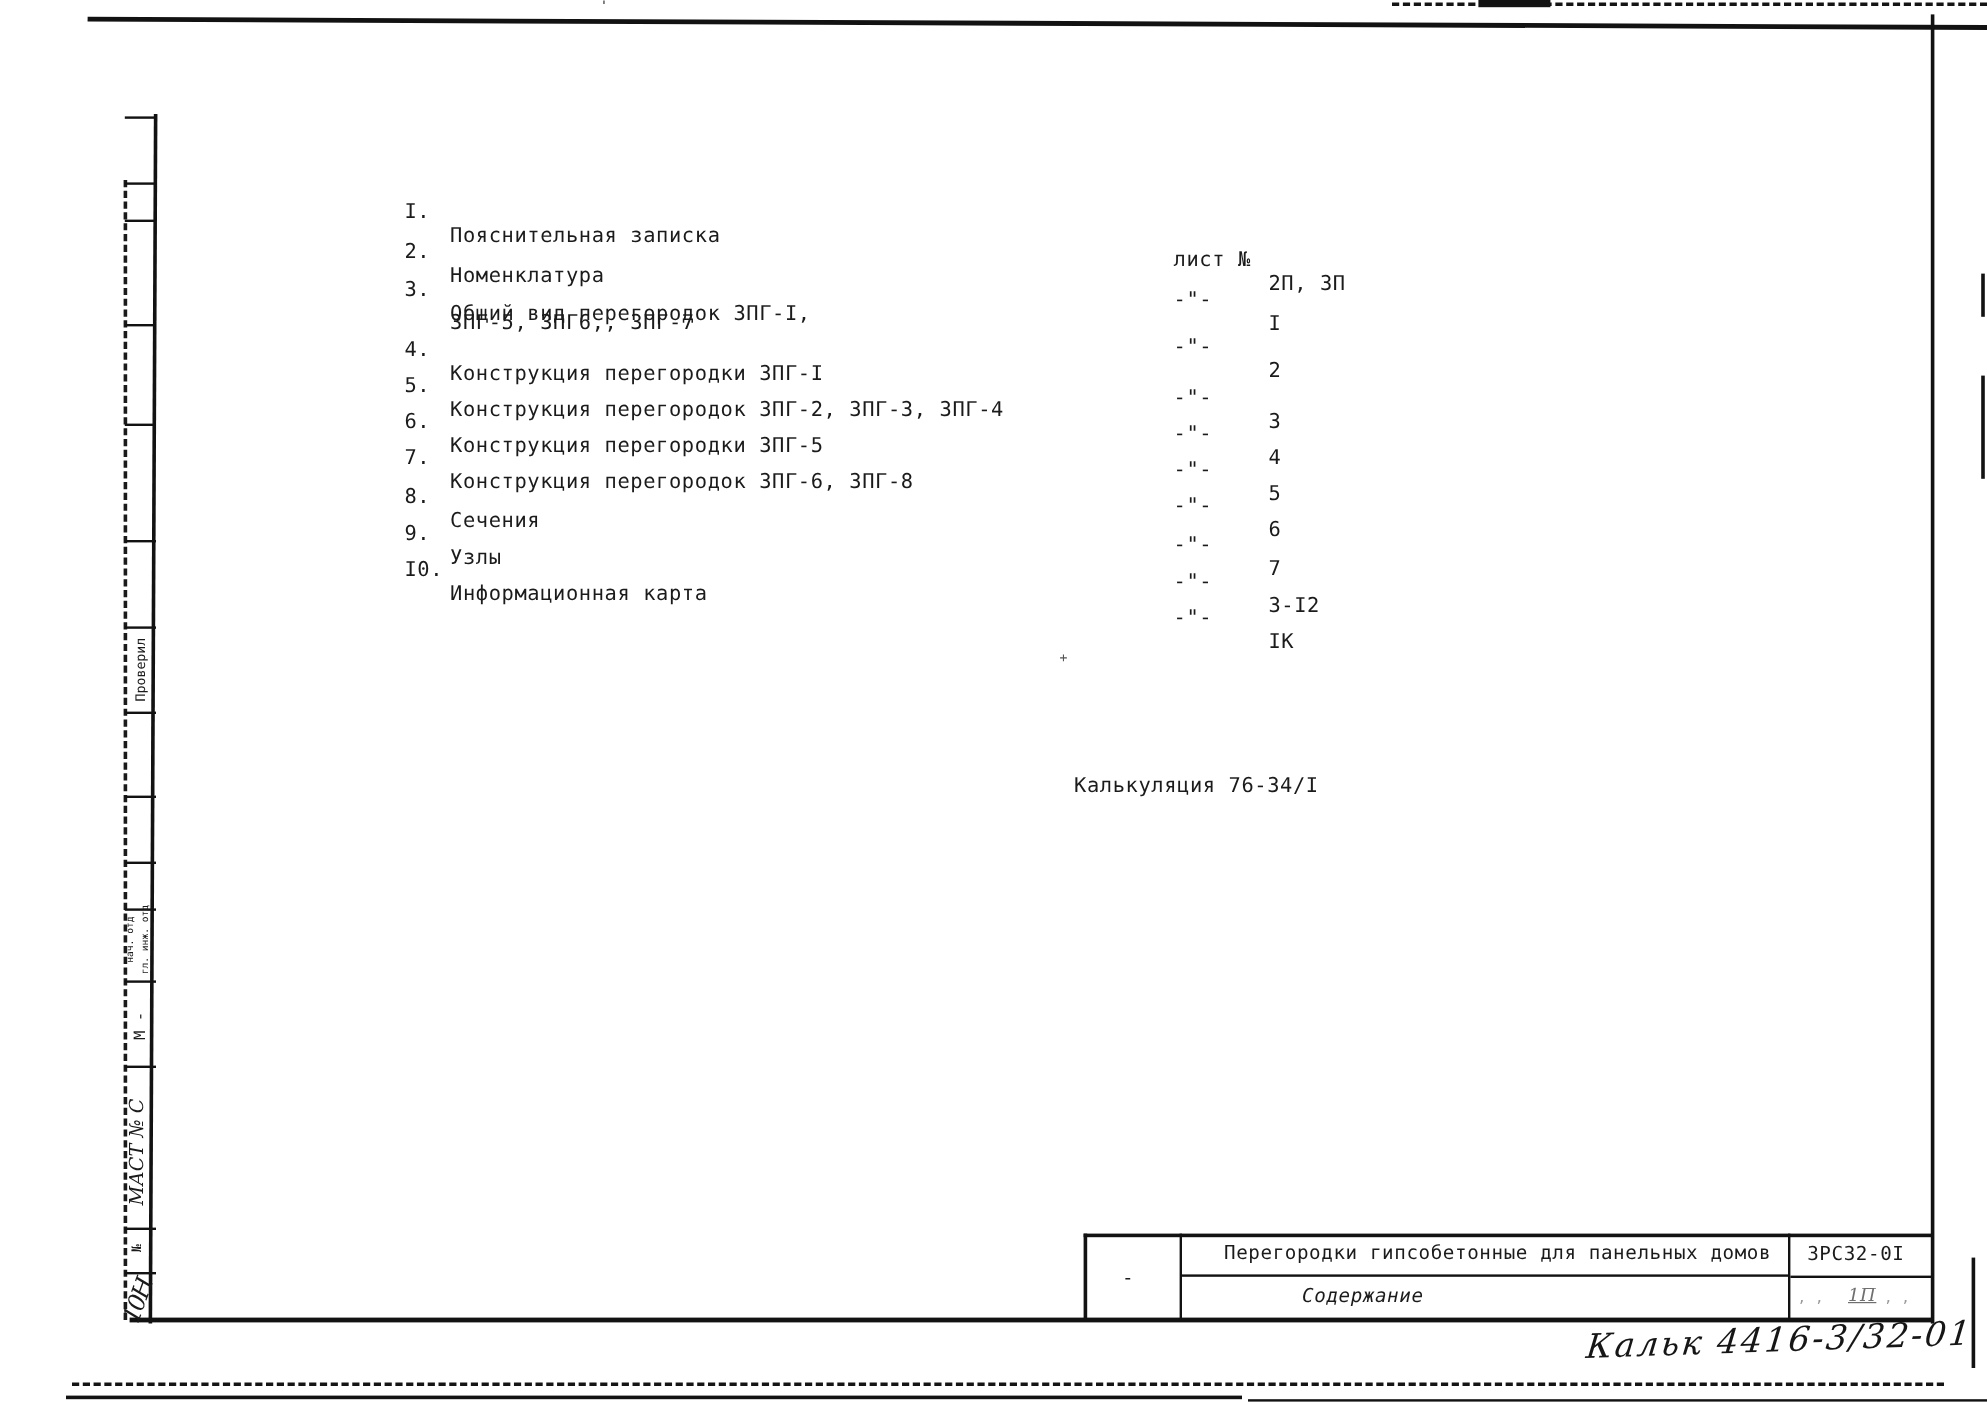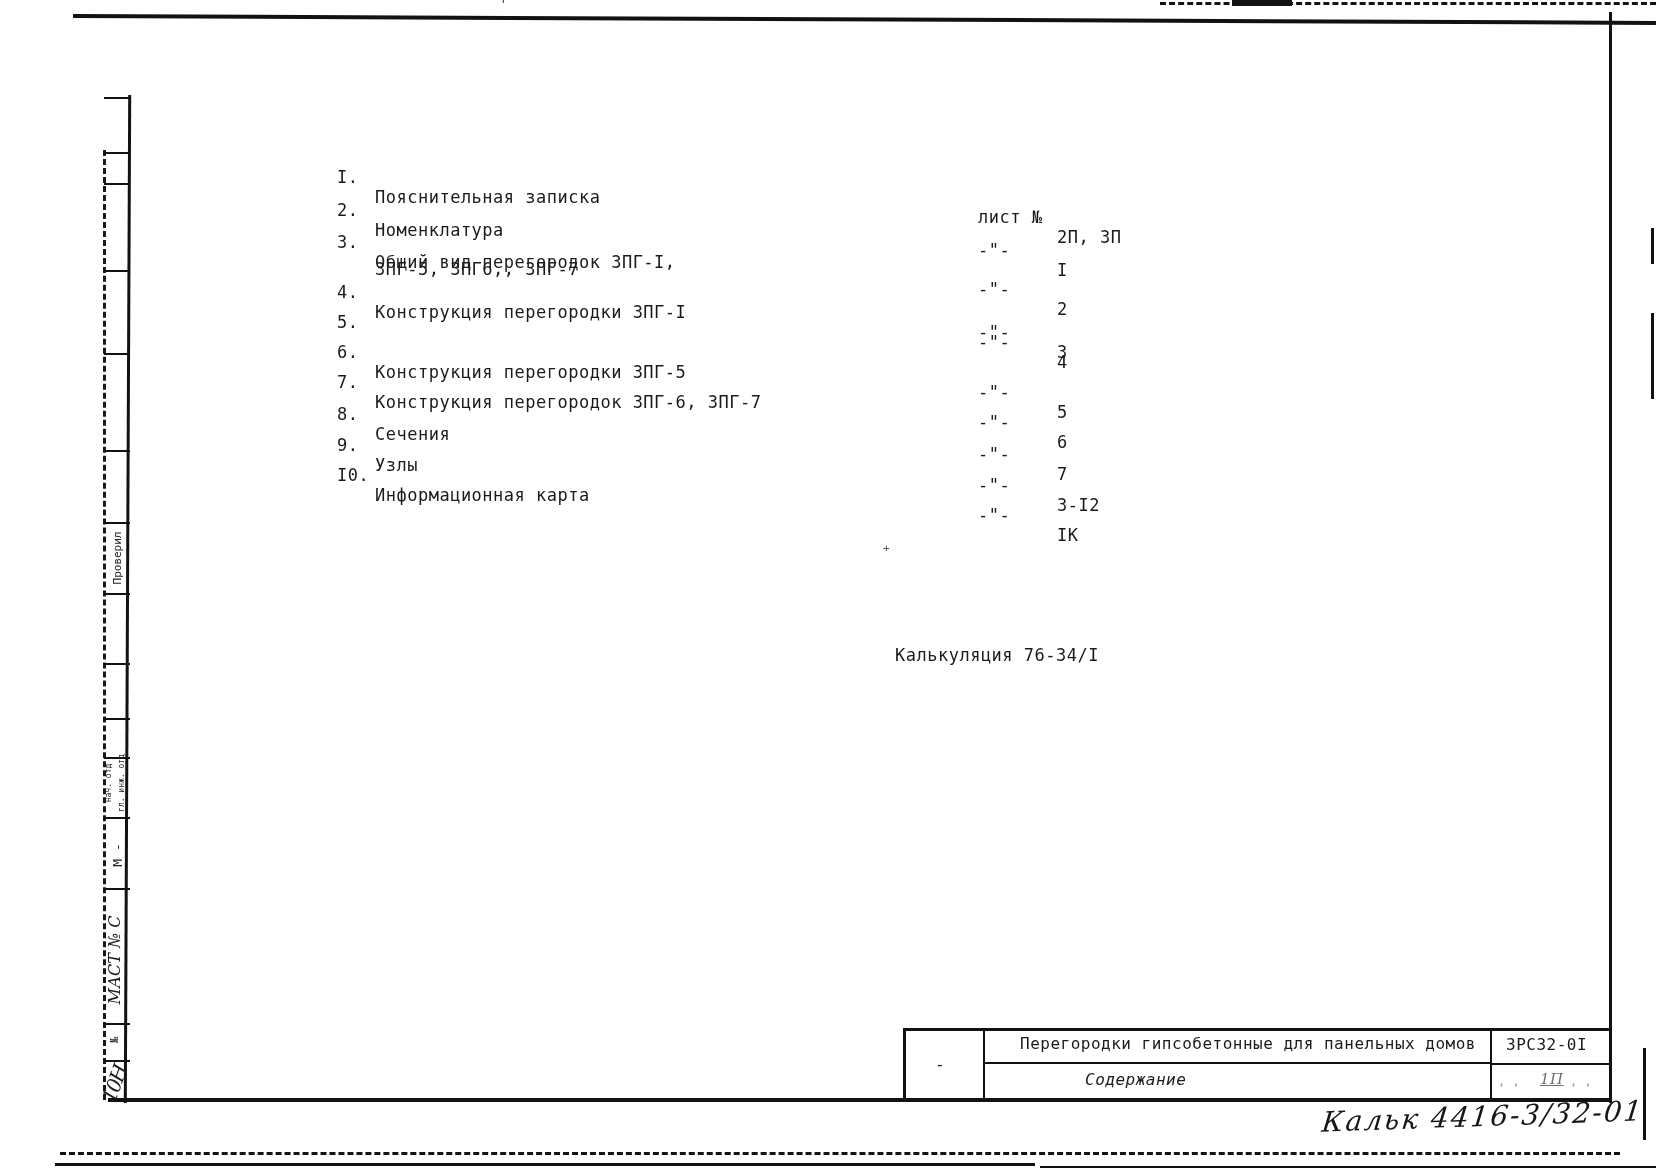--- a/index.html
+++ b/index.html
@@ -98,34 +98,35 @@
 
     <div class="toc-row tt" style="top:262px">
       <span class="num">4.</span>
       <span class="title">Конструкция перегородки ЗПГ-I</span>
       <span class="sheetlab">-"-</span>
       <span class="sheet">3</span>
     </div>
 
     <div class="toc-row tt" style="top:292px">
       <span class="num">5.</span>
+      <span class="title">Конструкция перегородок ЗПГ-2, ЗПГ-3, ЗПГ-4</span>
       <span class="sheetlab">-"-</span>
       <span class="sheet">4</span>
     </div>
 
     <div class="toc-row tt" style="top:322px">
       <span class="num">6.</span>
       <span class="title">Конструкция перегородки ЗПГ-5</span>
       <span class="sheetlab">-"-</span>
       <span class="sheet">5</span>
     </div>
 
     <div class="toc-row tt" style="top:352px">
       <span class="num">7.</span>
-      <span class="title">Конструкция перегородок ЗПГ-6, ЗПГ-7</span>
+      <span class="title">Конструкция перегородок ЗПГ-6, ЗПГ-8</span>
       <span class="sheetlab">-"-</span>
       <span class="sheet">6</span>
     </div>
 
     <div class="toc-row tt" style="top:384px">
       <span class="num">8.</span>
       <span class="title">Сечения</span>
       <span class="sheetlab">-"-</span>
       <span class="sheet">7</span>
     </div>

